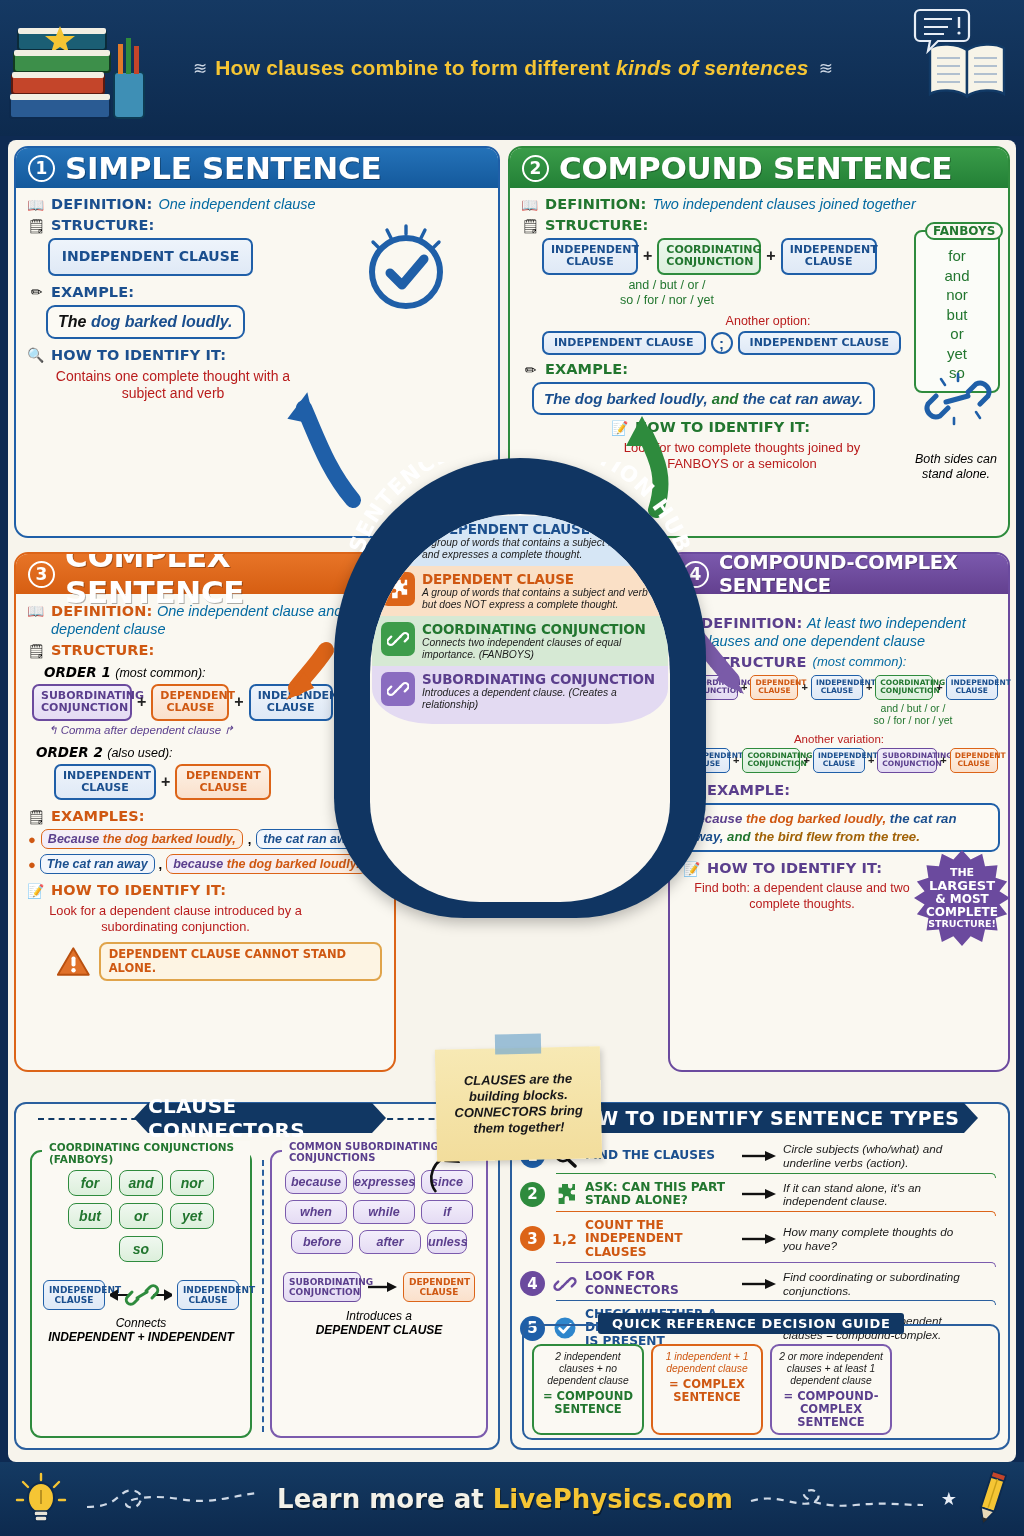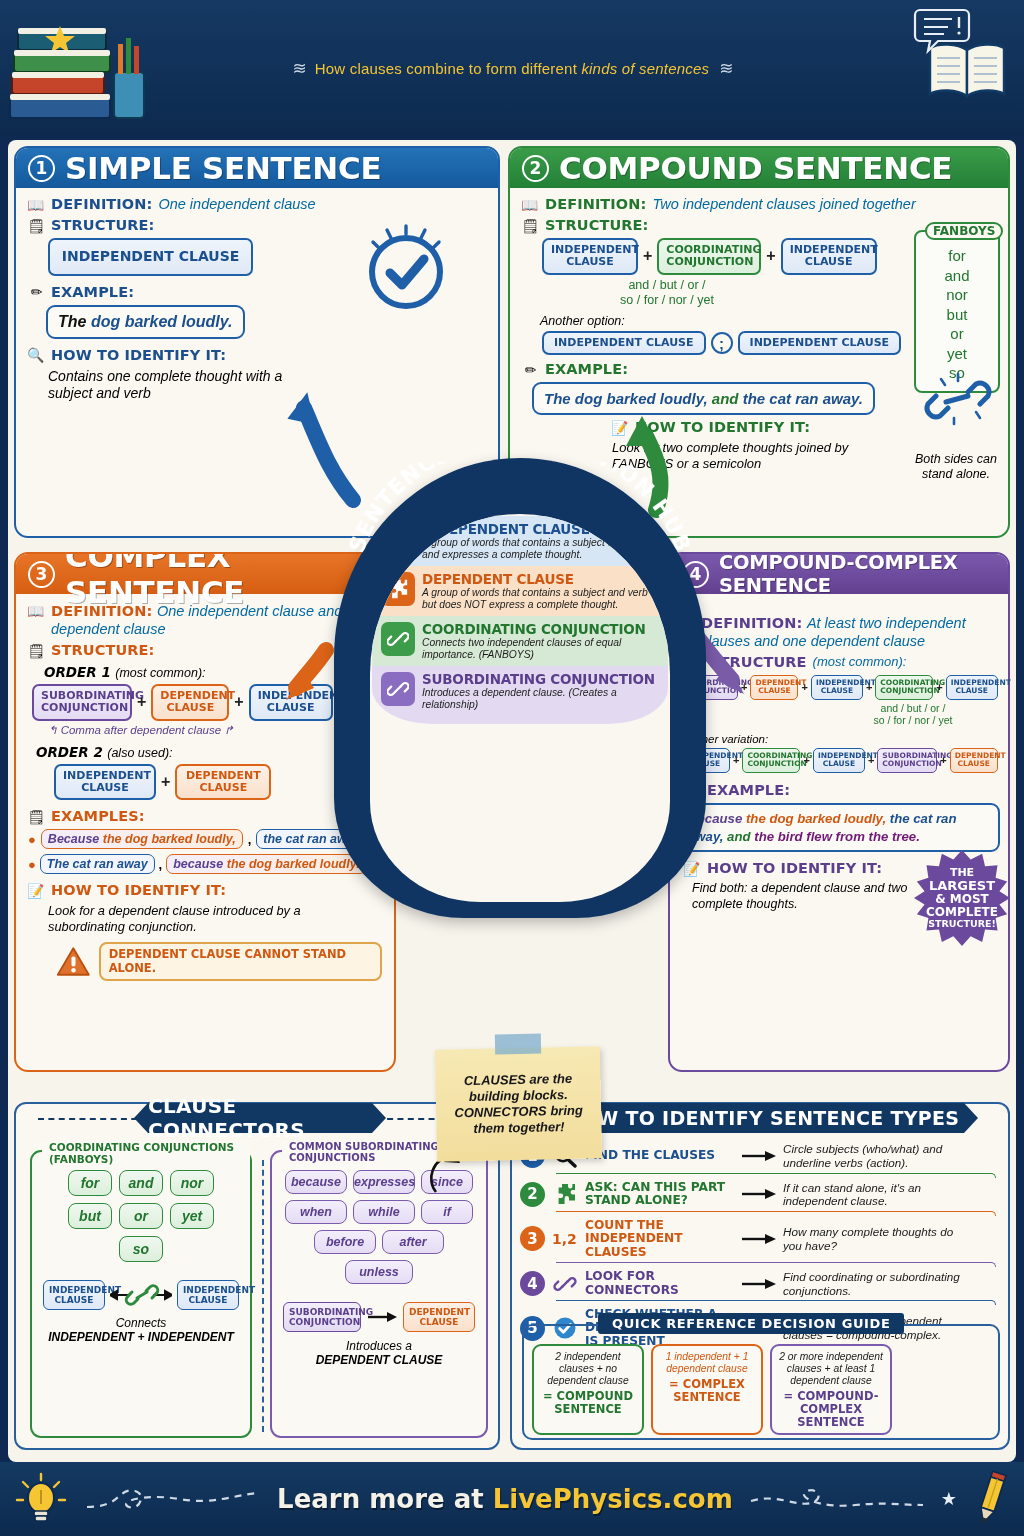--- a/index.html
+++ b/index.html
@@ -22,21 +22,21 @@
   .title-row { display:flex; align-items:center; justify-content:center; gap:8px; }
   .title-main {
     font-size: 60px; font-weight: 900; letter-spacing: -1px;
     font-family: "DejaVu Sans", sans-serif;
     color: #f6f3e9; text-transform: uppercase;
     text-shadow: 2px 3px 0 rgba(0,0,0,.45);
     line-height: 1;
   }
   .title-ela { color: #f2c230; }
   .subtitle {
-    margin-top: 0; color: #f5c534; font-size: 15px; font-weight: normal;
+    margin-top: 0; color: #f5c534; font-size: 21px; font-weight: bold;
     font-style: normal; letter-spacing: .2px;
     font-family: "Liberation Sans", sans-serif;
   }
   .subtitle em { font-style: italic; }
   .sub-wrap { display:flex; align-items:center; gap:10px; }
   .squig { color:#cfd9e6; font-size:17px; letter-spacing:-2px; }
   .hdr-deco { position:absolute; }
   .books { left: 8px; top: 12px; }
   .bookicon { right: 14px; top: 40px; }
   .bubble { right: 52px; top: 6px; }
@@ -73,21 +73,21 @@
     text-shadow: 1px 1px 0 rgba(0,0,0,.3);
   }
   .panel-body { padding: 8px 12px; }
 
   .row { display:flex; align-items:flex-start; gap:6px; margin-bottom: 4px; }
   .lbl {
     font-size: 14.5px; font-weight: 900; letter-spacing:.1px;
     font-family:"DejaVu Sans",sans-serif;
   }
   .ital { font-style: italic; font-size: 14.5px; color:#0369a1; }
-  .ital-sm { font-style: italic; font-size: 13px; color:#000000; line-height:1.22; }
+  .ital-sm { font-size: 13px; color:#b91c1c; line-height:1.22;text-align:center; }
   .mini-ic {
     width:17px;height:17px;flex:none;display:inline-flex;align-items:center;justify-content:center;
     font-size:14px; line-height:1;
   }
 
   
   .chip {
     border: 2px solid; border-radius: 7px;
     padding: 4px 7px; text-align:center;
     font-size: 11px; font-weight:900; line-height:1.12;
@@ -555,21 +555,21 @@
       </div>
       <div class="row" style="margin-top:9px;margin-left:6px">
         <span class="mini-ic">🗒</span>
         <span class="lbl" style="color:#5b3f8d">EXAMPLE:</span>
       </div>
       <div class="exbox" style="margin-top:4px;font-size:13.2px;line-height:1.35;padding:5px 8px">
         <span style="color:#5b3f8d">Because</span>
         <span style="color:#cf5812">the dog barked loudly,</span>
         <span style="color:#1b4f8e">the cat ran away,</span>
         <span style="color:#22762f">and</span>
-        <span style="color:#701a75">the bird flew from the tree.</span>
+        <span style="color:#a16207">the bird flew from the tree.</span>
       </div>
       <div class="row" style="margin-top:8px;margin-left:6px">
         <span class="mini-ic">📝</span>
         <span class="lbl" style="color:#5b3f8d">HOW TO IDENTIFY IT:</span>
       </div>
       <div class="ital-sm" style="margin-left:14px;max-width:220px;font-size:12.5px">Find both: a dependent clause and two complete thoughts.</div>
       <div class="starburst" style="right:-2px;bottom:-14px">
         <div class="sb1">THE</div>
         <div class="sb2">LARGEST</div>
         <div class="sb3">&amp; MOST</div>
@@ -689,21 +689,21 @@
       <div class="subbox-title" style="color:#5b3f8d;font-size:10px">COMMON SUBORDINATING CONJUNCTIONS</div>
       <div style="display:flex;flex-wrap:wrap;gap:6px;justify-content:center;padding:18px 8px 0 8px">
         <div class="word word-p" style="width:62px;font-size:12.5px">because</div>
         <div class="word word-p" style="width:62px;font-size:12.5px">expresses</div>
         <div class="word word-p" style="width:52px;font-size:12.5px">since</div>
         <div class="word word-p" style="width:62px;font-size:12.5px">when</div>
         <div class="word word-p" style="width:62px;font-size:12.5px">while</div>
         <div class="word word-p" style="width:52px;font-size:12.5px">if</div>
         <div class="word word-p" style="width:62px;font-size:12.5px">before</div>
         <div class="word word-p" style="width:62px;font-size:12.5px">after</div>
-        <div class="word word-p" style="width:68px;font-size:12.5px">unless</div>
+        <div class="word word-p" style="width:40px;font-size:12.5px">unless</div>
       </div>
       <div style="display:flex;align-items:center;justify-content:center;gap:6px;margin-top:18px">
         <div class="chip chip-sub sm" style="width:78px">SUBORDINATING CONJUNCTION</div>
         <svg width="30" height="16" viewBox="0 0 30 16">
           <line x1="1" y1="8" x2="22" y2="8" stroke="#111" stroke-width="2.4"></line>
           <polygon points="30,8 20,3 20,13" fill="#111"></polygon>
         </svg>
         <div class="chip chip-dep sm" style="width:72px">DEPENDENT CLAUSE</div>
       </div>
       <div style="text-align:center;margin-top:7px">

